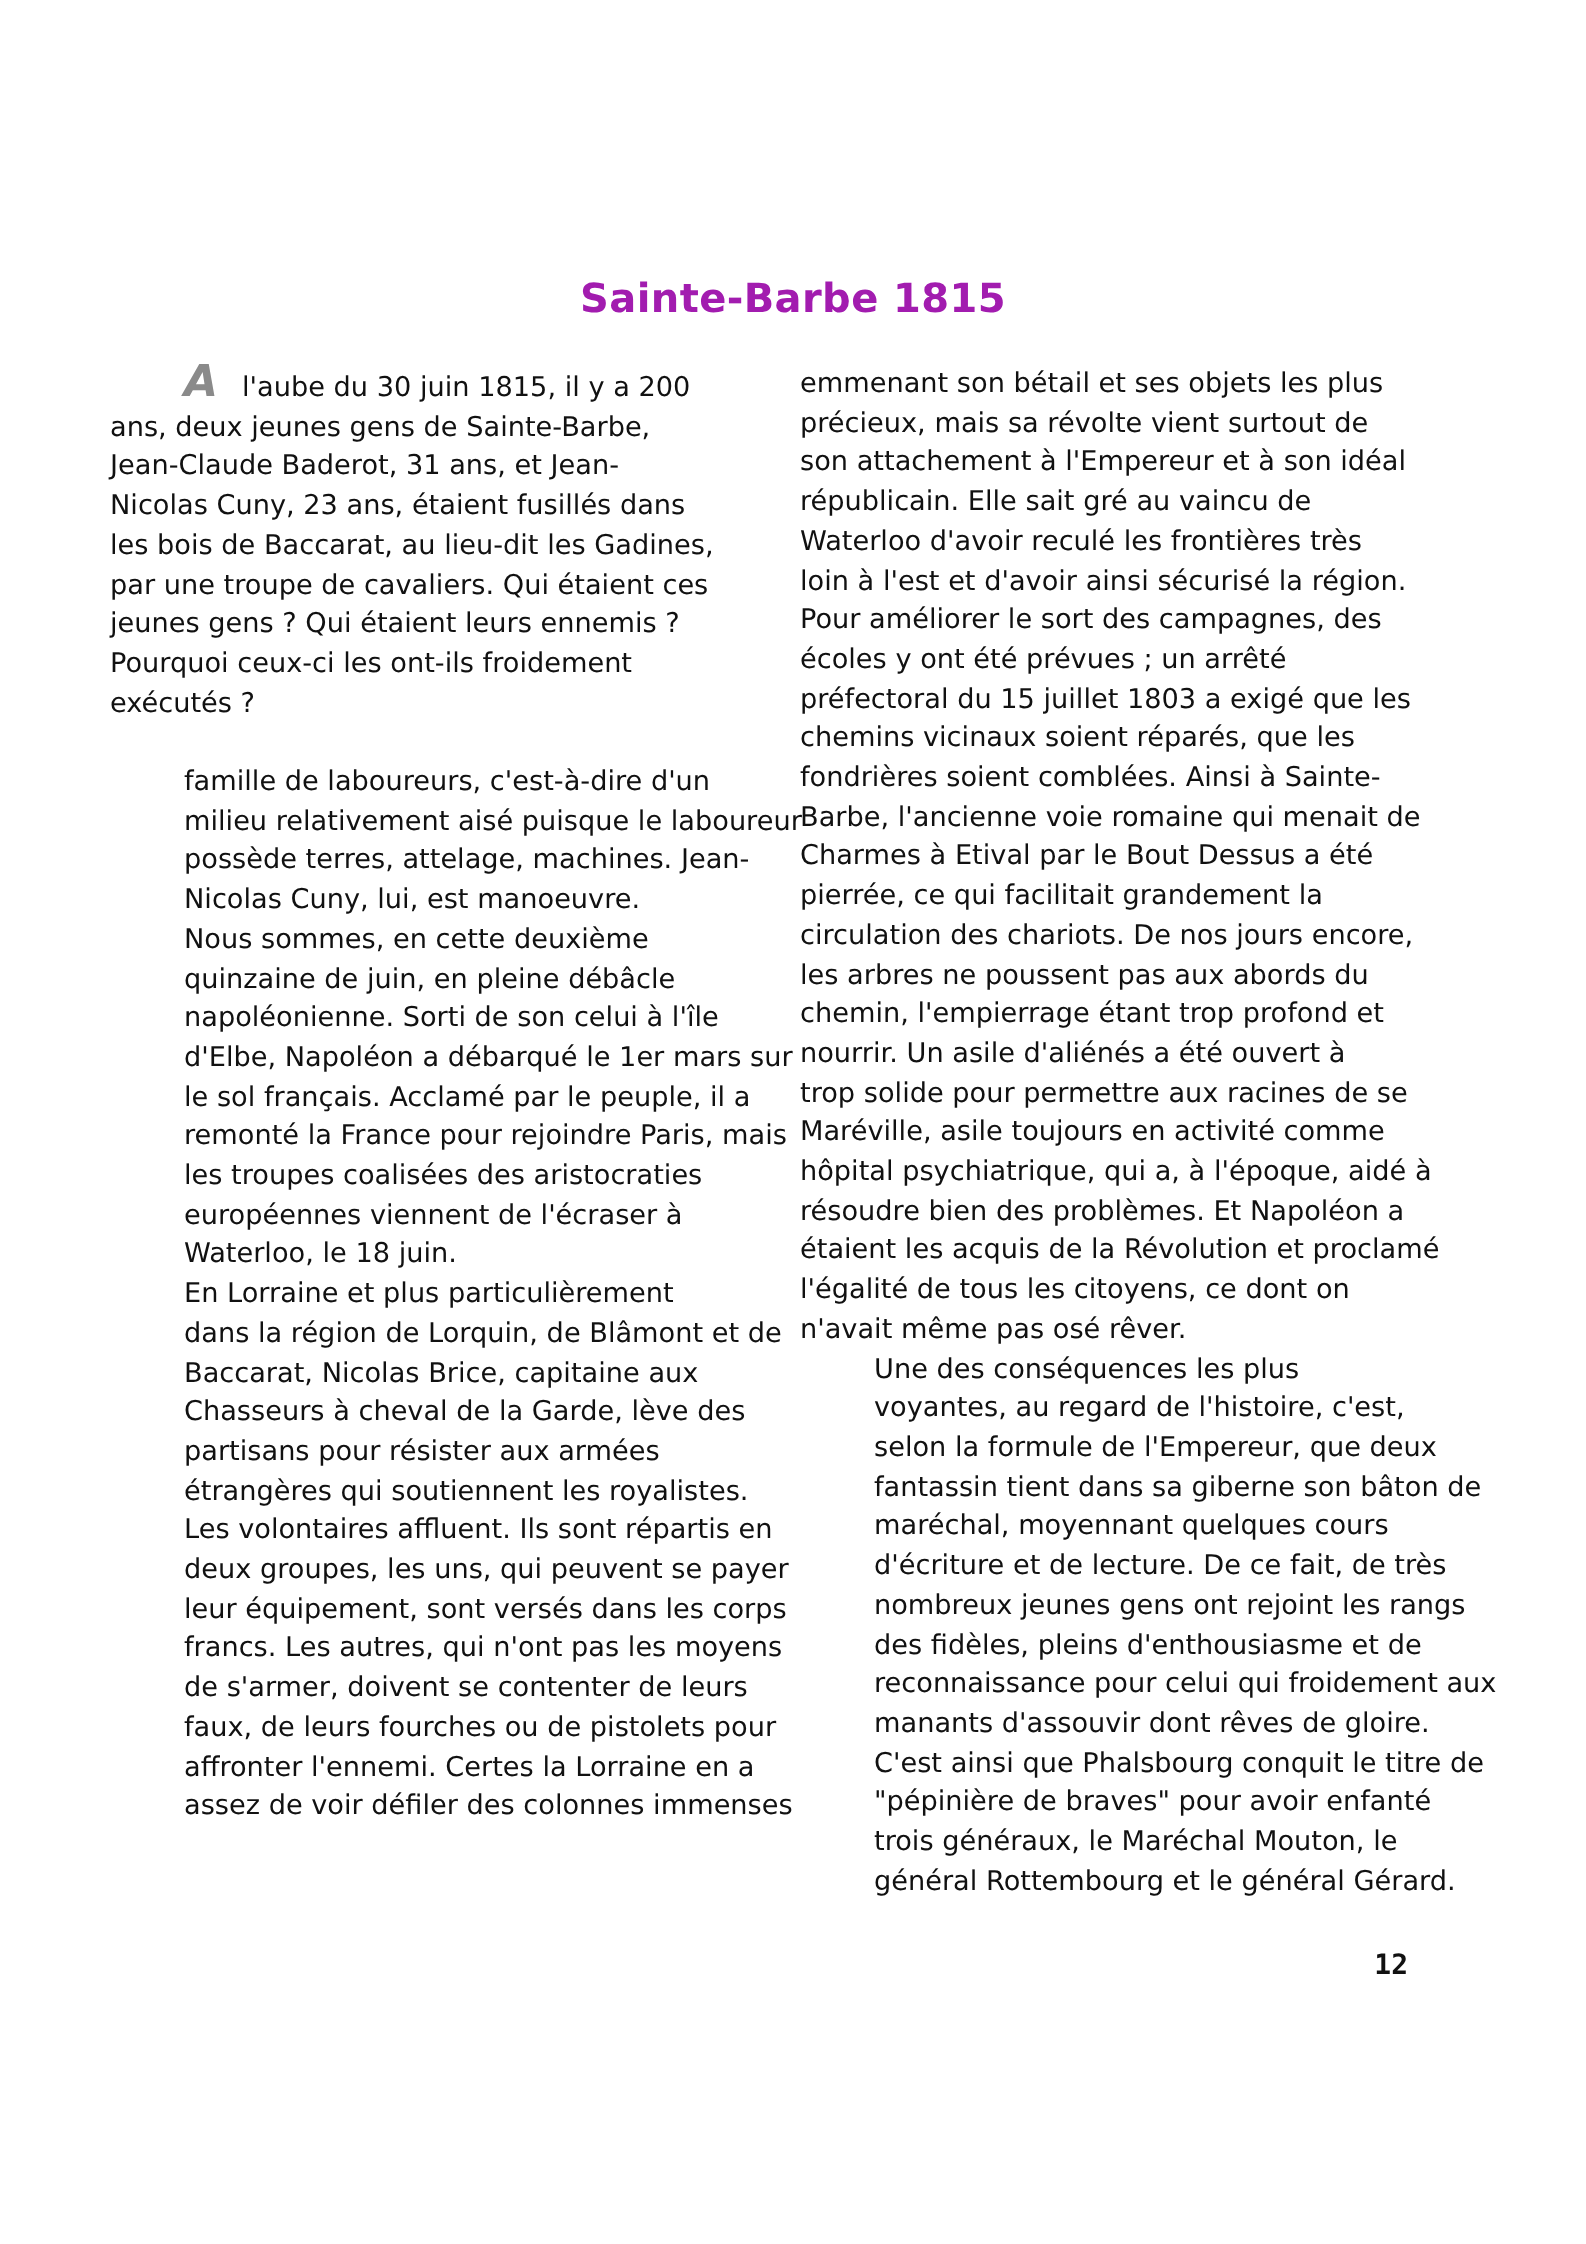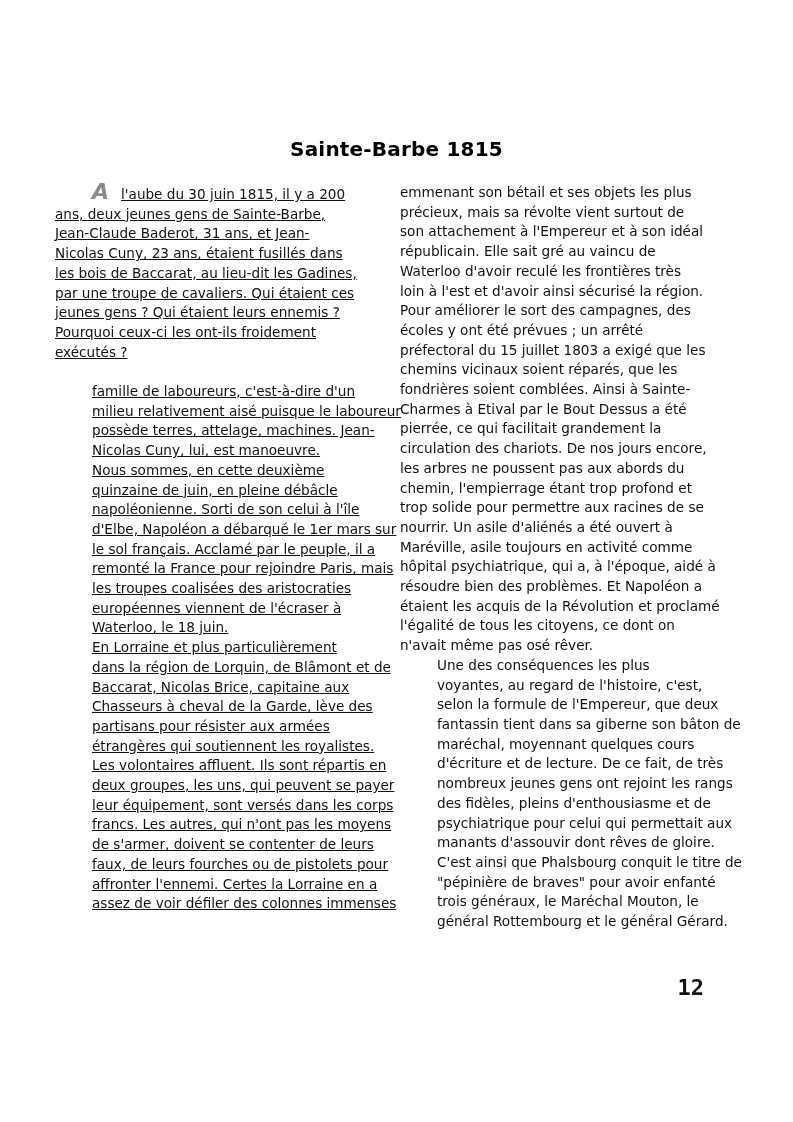--- a/index.html
+++ b/index.html
@@ -1,31 +1,31 @@
 <!DOCTYPE html>
 <html><head>
   <meta charset="utf-8">
   <style>
     html, body { margin: 0; padding: 0; background: #ffffff; }
     body { width: 793px; height: 1122px; position: relative; overflow: hidden;
            font-family: "DejaVu Sans", sans-serif; color: #111; }
     .title { position: absolute; top: 124px; left: 0; width: 793px; text-align: center;
-             font-size: 20px; font-weight: bold; color: #000000; letter-spacing: 0.2px; }
+             font-size: 20px; font-weight: bold; color: #a21caf; letter-spacing: 0.2px; }
     .col { position: absolute; top: 183px; font-size: 13.6px; line-height: 19.7px; }
-    .col.left { left: 55px; width: 305px; text-decoration: underline; }
+    .col.left { left: 55px; width: 305px; }
     .col.right { left: 400px; width: 320px; }
     .col p { margin: 0; }
     .col p.indent { text-indent: 37px; }
     .col p.gap { margin-top: 19.7px; }
     .line { display: block; white-space: nowrap; }
     .dropcap { display: inline-block; font-weight: bold; font-style: italic; color: #8a8a8a;
                font-size: 22px; line-height: 18px; margin-left: 37px; margin-right: 12px;
                font-family: "DejaVu Sans", sans-serif; }
     .pagenum { position: absolute; top: 975px; left: 660px; width: 44px; text-align: right;
-               font-size: 22px; font-weight: bold; font-family: "DejaVu Sans Mono", monospace; }
+               font-size: 14px; font-weight: bold; font-family: "DejaVu Sans Mono", monospace; }
   </style>
 </head>
 <body>
 
 <h1 class="title">Sainte-Barbe 1815</h1>
 
 <div class="col left">
     <p>
       <span class="line"><span class="dropcap">A</span><span>l'aube du 30 juin 1815, il y a 200</span></span>
       <span class="line">ans, deux jeunes gens de Sainte-Barbe,</span>
@@ -77,44 +77,45 @@
       <span class="line">précieux, mais sa révolte vient surtout de</span>
       <span class="line">son attachement à l'Empereur et à son idéal</span>
       <span class="line">républicain. Elle sait gré au vaincu de</span>
       <span class="line">Waterloo d'avoir reculé les frontières très</span>
       <span class="line">loin à l'est et d'avoir ainsi sécurisé la région.</span>
       <span class="line">Pour améliorer le sort des campagnes, des</span>
       <span class="line">écoles y ont été prévues ; un arrêté</span>
       <span class="line">préfectoral du 15 juillet 1803 a exigé que les</span>
       <span class="line">chemins vicinaux soient réparés, que les</span>
       <span class="line">fondrières soient comblées. Ainsi à Sainte-</span>
+      <span class="line">Barbe, l'ancienne voie romaine qui menait de</span>
       <span class="line">Charmes à Etival par le Bout Dessus a été</span>
       <span class="line">pierrée, ce qui facilitait grandement la</span>
       <span class="line">circulation des chariots. De nos jours encore,</span>
       <span class="line">les arbres ne poussent pas aux abords du</span>
       <span class="line">chemin, l'empierrage étant trop profond et</span>
+      <span class="line">nourrir. Un asile d'aliénés a été ouvert à</span>
       <span class="line">trop solide pour permettre aux racines de se</span>
-      <span class="line">nourrir. Un asile d'aliénés a été ouvert à</span>
       <span class="line">Maréville, asile toujours en activité comme</span>
       <span class="line">hôpital psychiatrique, qui a, à l'époque, aidé à</span>
       <span class="line">résoudre bien des problèmes. Et Napoléon a</span>
       <span class="line">étaient les acquis de la Révolution et proclamé</span>
       <span class="line">l'égalité de tous les citoyens, ce dont on</span>
       <span class="line">n'avait même pas osé rêver.</span>
     </p>
     <p class="indent">
       <span class="line">Une des conséquences les plus</span>
       <span class="line">voyantes, au regard de l'histoire, c'est,</span>
       <span class="line">selon la formule de l'Empereur, que deux</span>
       <span class="line">fantassin tient dans sa giberne son bâton de</span>
       <span class="line">maréchal, moyennant quelques cours</span>
       <span class="line">d'écriture et de lecture. De ce fait, de très</span>
       <span class="line">nombreux jeunes gens ont rejoint les rangs</span>
       <span class="line">des fidèles, pleins d'enthousiasme et de</span>
-      <span class="line">psychiatrique pour celui qui permettait aux</span>
+      <span class="line">reconnaissance pour celui qui froidement aux</span>
       <span class="line">manants d'assouvir dont rêves de gloire.</span>
       <span class="line">C'est ainsi que Phalsbourg conquit le titre de</span>
       <span class="line">"pépinière de braves" pour avoir enfanté</span>
       <span class="line">trois généraux, le Maréchal Mouton, le</span>
       <span class="line">général Rottembourg et le général Gérard.</span>
     </p>
   </div>
 
 <div class="pagenum">12</div>
 

